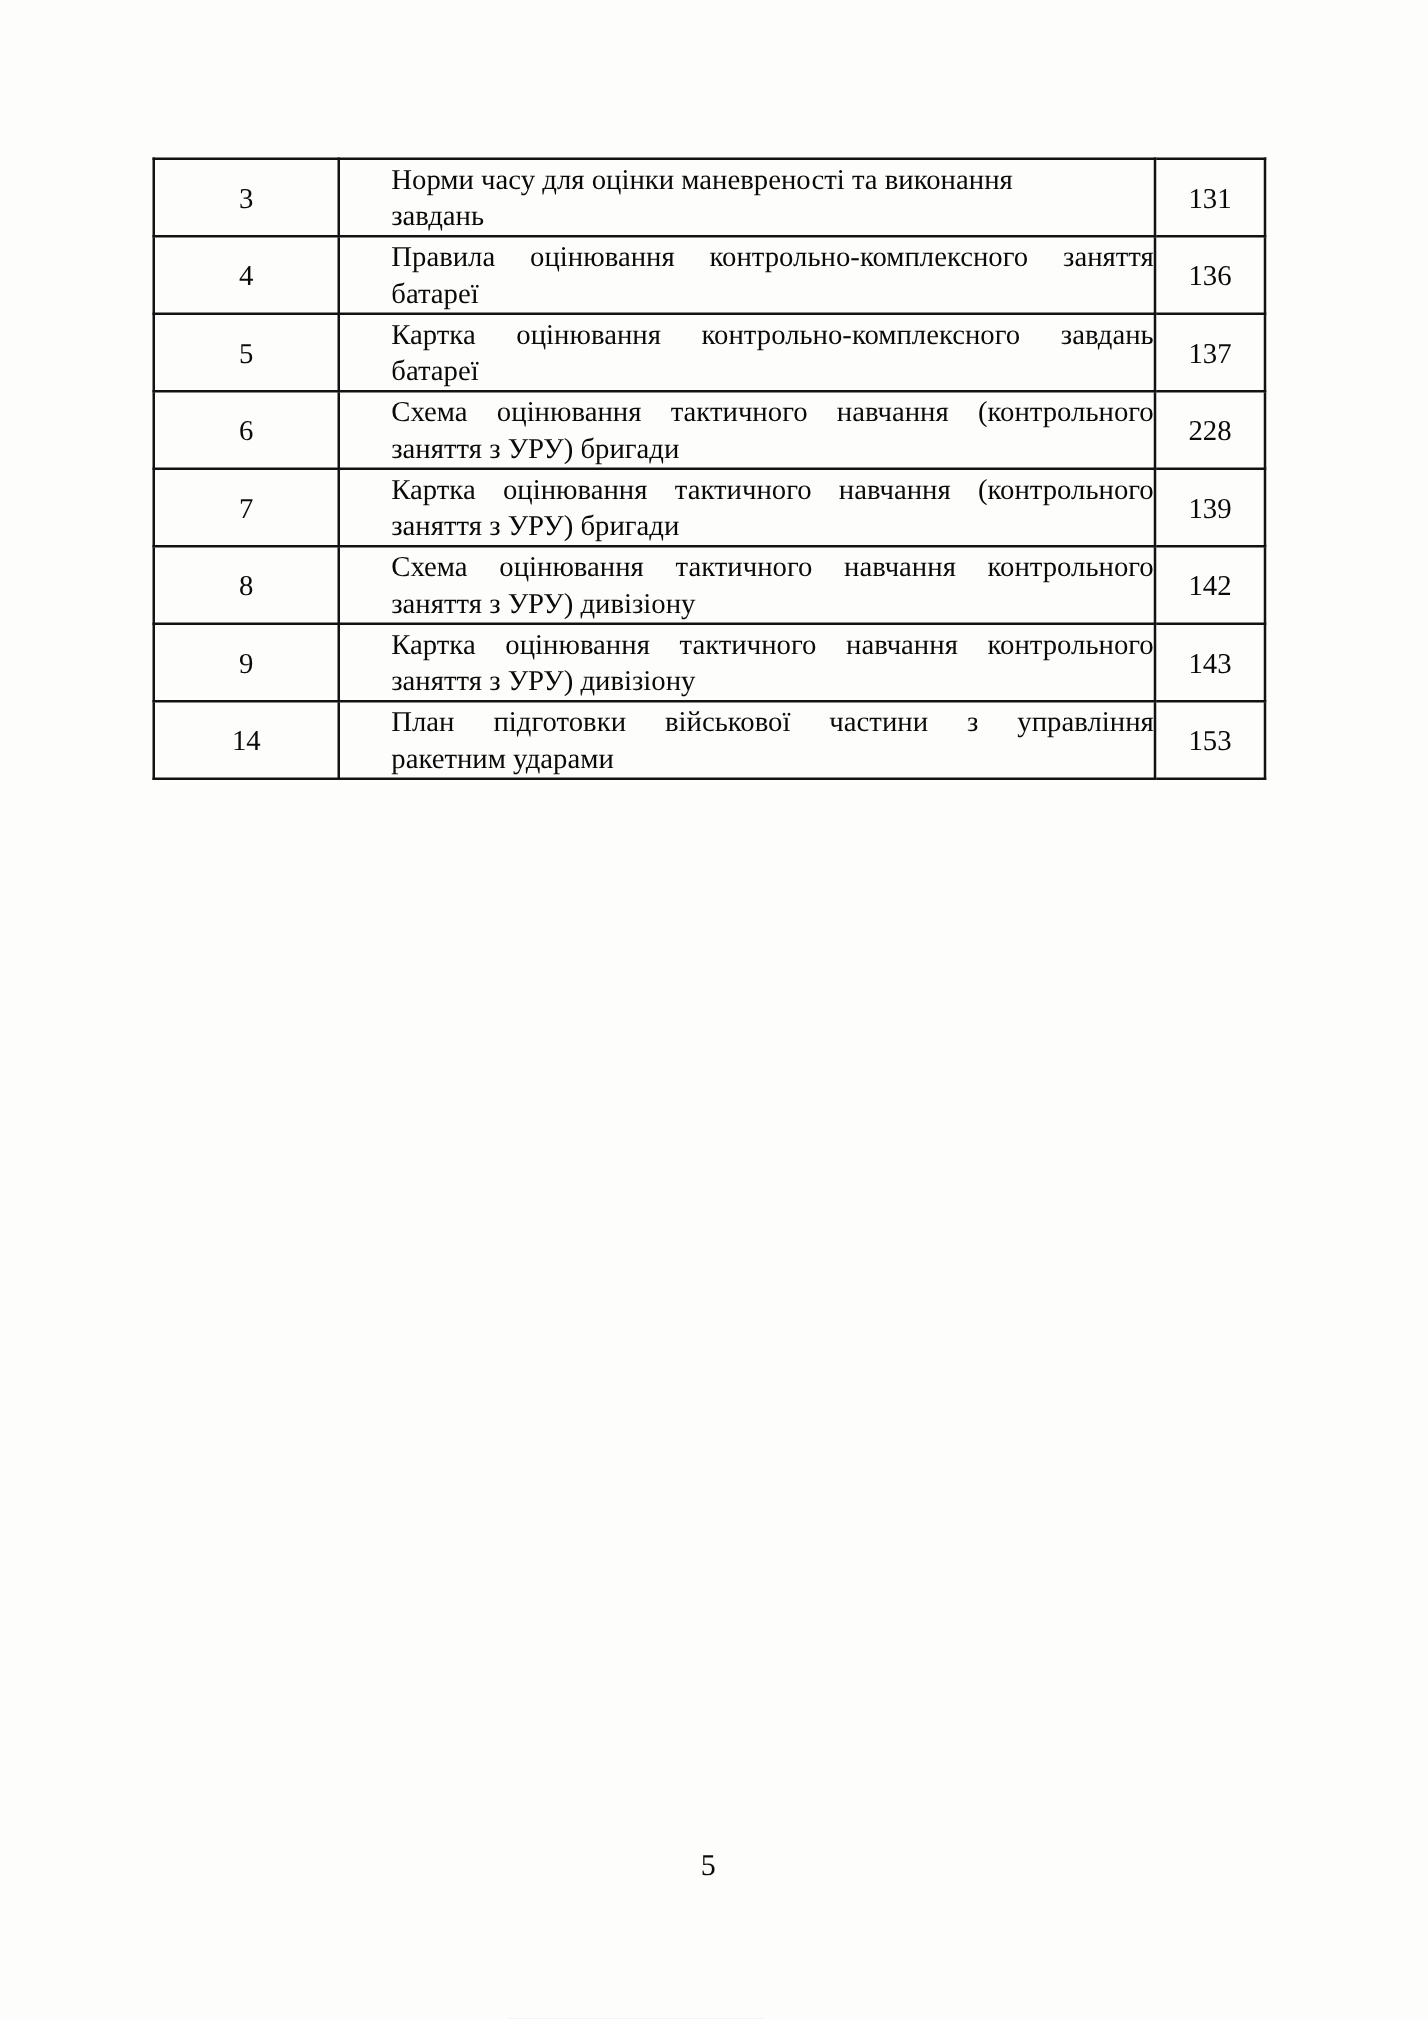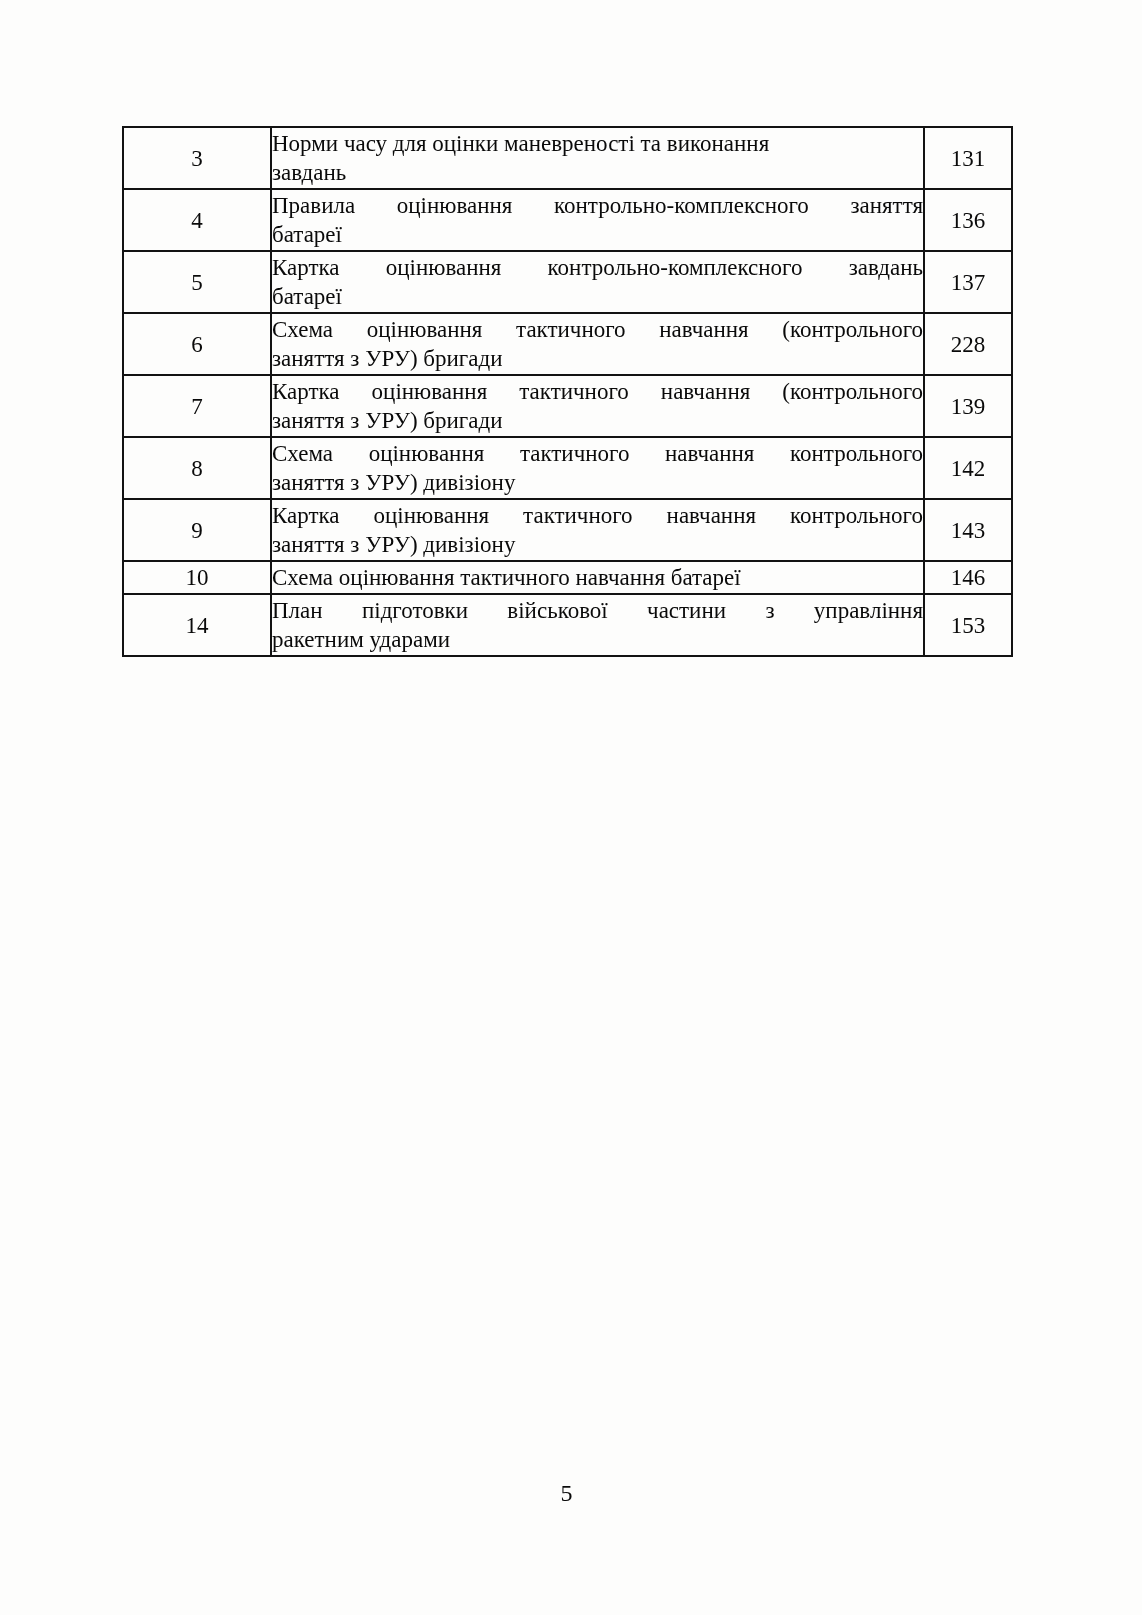--- a/index.html
+++ b/index.html
@@ -37,20 +37,21 @@
   }
   td.c-title {
     padding-left: 9px;
     padding-right: 15px;
   }
   td.c-page {
     text-align: center;
   }
   .tline {
     text-align: left;
+    margin-left: 41px;
   }
   .tline.stretch {
     text-align: justify;
     text-align-last: justify;
   }
   .folio {
     position: absolute;
     left: 122px;
     top: 1478px;
     width: 889px;
@@ -121,27 +122,20 @@
         </tr>
         <tr>
           <td class="c-num">9</td>
           <td class="c-title">
             <div class="tline stretch">Картка оцінювання тактичного навчання контрольного</div>
             <div class="tline">заняття з УРУ) дивізіону</div>
           </td>
           <td class="c-page">143</td>
         </tr>
         <tr>
-          <td class="c-num">10</td>
-          <td class="c-title">
-            <div class="tline">Схема оцінювання тактичного навчання батареї</div>
-          </td>
-          <td class="c-page">146</td>
-        </tr>
-        <tr>
           <td class="c-num">14</td>
           <td class="c-title">
             <div class="tline stretch">План підготовки військової частини з управління</div>
             <div class="tline">ракетним ударами</div>
           </td>
           <td class="c-page">153</td>
         </tr>
       </tbody>
   </table>
 

